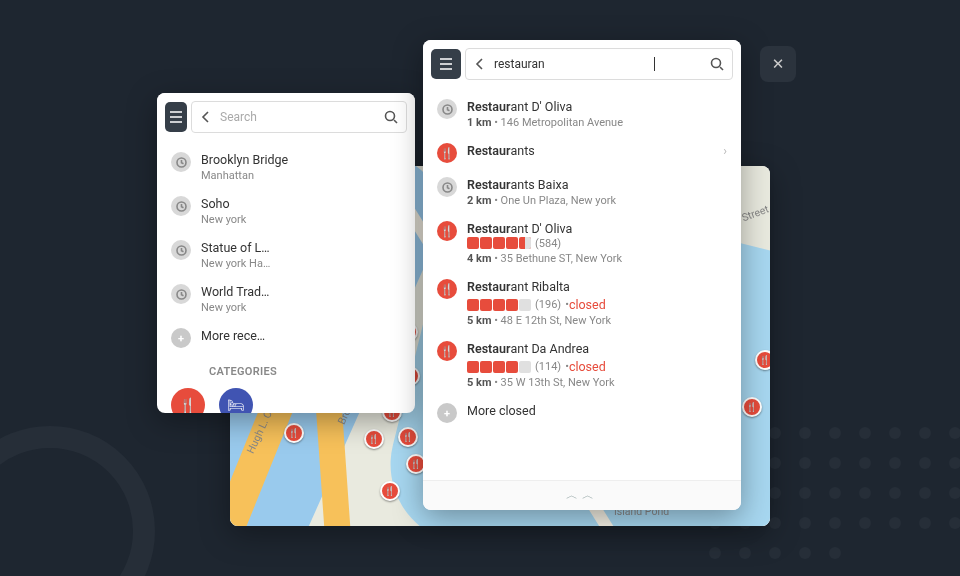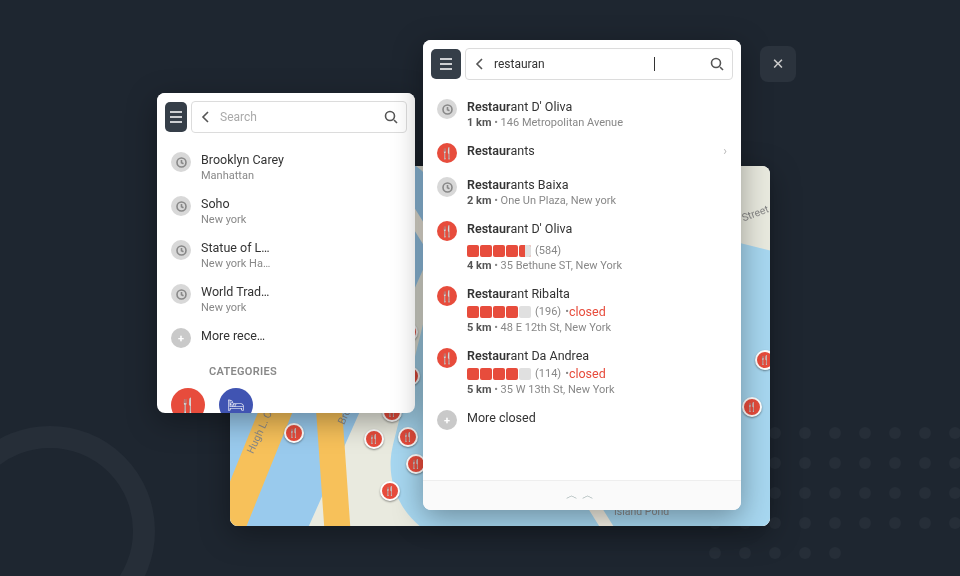--- a/index.html
+++ b/index.html
@@ -189,21 +189,21 @@
   </div>
   <div class="list" id="recent-list">
       <div class="row">
        <div class="ico gray">
          <svg width="11" height="11" class="svg-ico" style="stroke:#888">
             <circle cx="5.5" cy="5.5" r="4.5"></circle>
             <path d="M5.5 3v2.8l2 1"></path>
           </svg>
        </div>
        <div>
-          <div class="title">Brooklyn Carey</div>
+          <div class="title">Brooklyn Bridge</div>
        <div class="sub">Manhattan</div>
         </div>
      </div>
       <div class="row">
        <div class="ico gray">
          <svg width="11" height="11" class="svg-ico" style="stroke:#888">
             <circle cx="5.5" cy="5.5" r="4.5"></circle>
             <path d="M5.5 3v2.8l2 1"></path>
           </svg>
        </div>
@@ -299,21 +299,21 @@
        <div style="flex:1">
           <div class="title"><b>Restaur</b>ants Baixa</div>
           <div class="sub"><b style="color:#555">2 km</b> • One Un Plaza, New york</div>
         </div>
 
      </div>
       <div class="row">
        <div class="ico red">🍴</div>
        <div style="flex:1">
           <div class="title"><b>Restaur</b>ant D' Oliva</div>
-          <div style="display:flex;align-items:center;margin-top:8px">
+          <div style="display:flex;align-items:flex-start;margin-top:1px">
             <span class="stars">
               <span></span>
               <span></span>
               <span></span>
               <span></span>
               <span class="half"></span>
             </span>
             <span class="count">(584)</span>
           </div>
           <div class="sub"><b style="color:#555">4 km</b> • 35 Bethune ST, New York</div>

